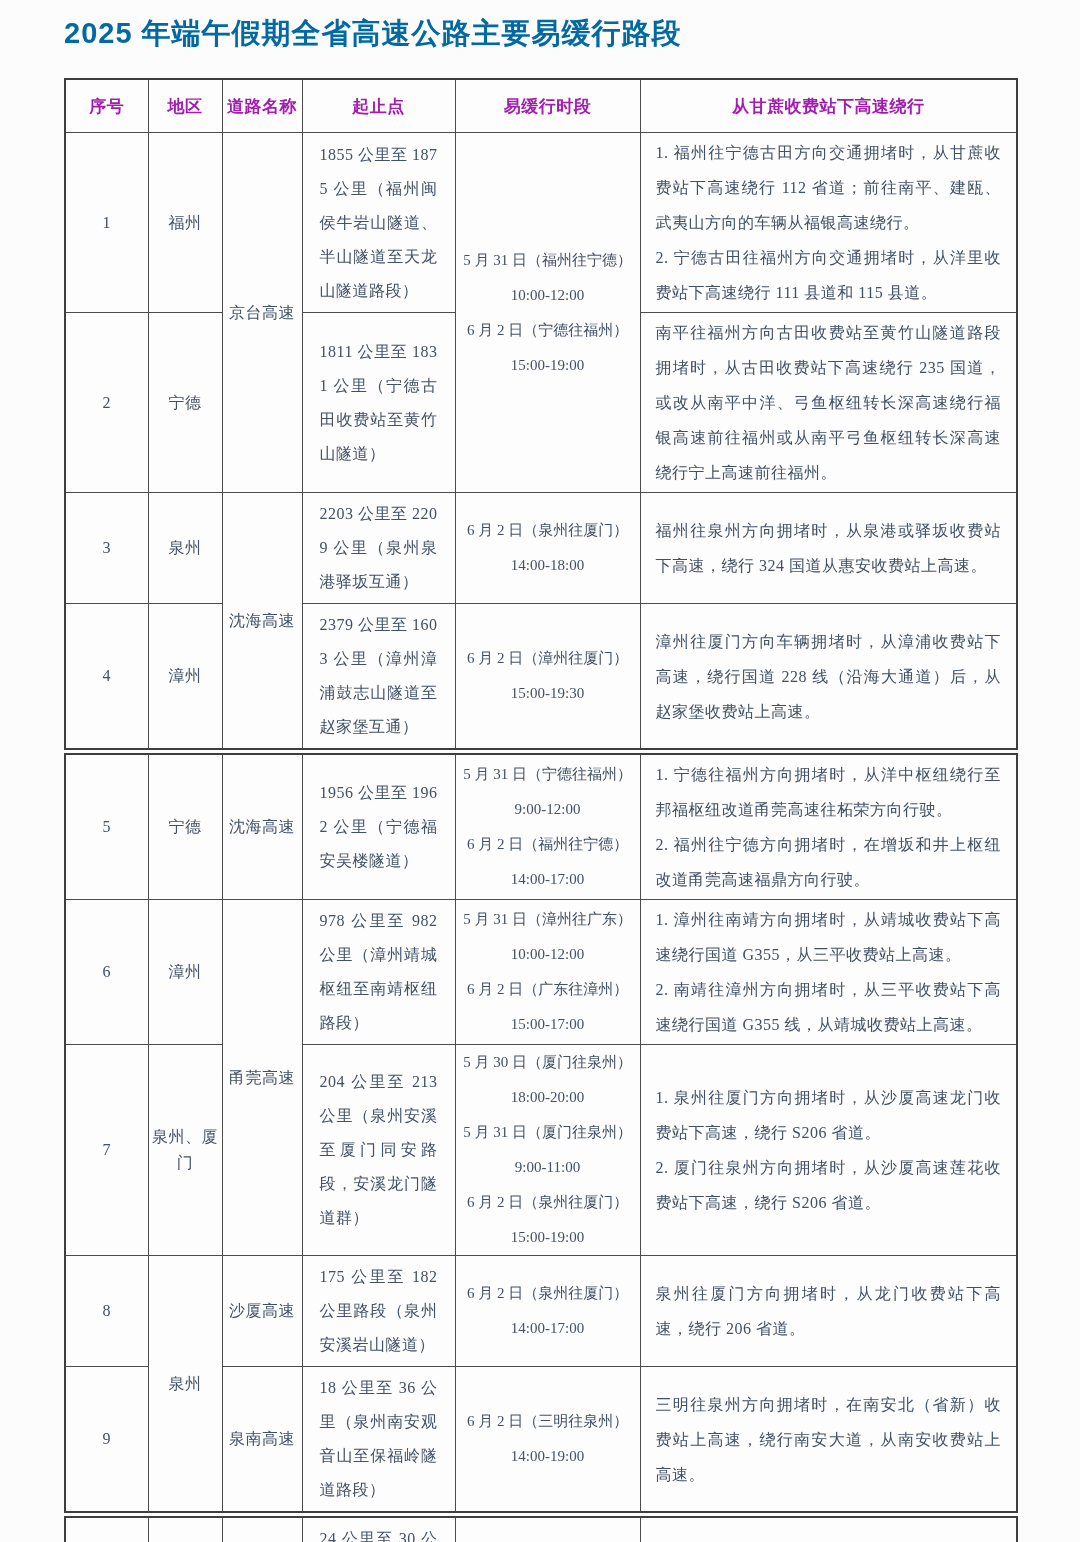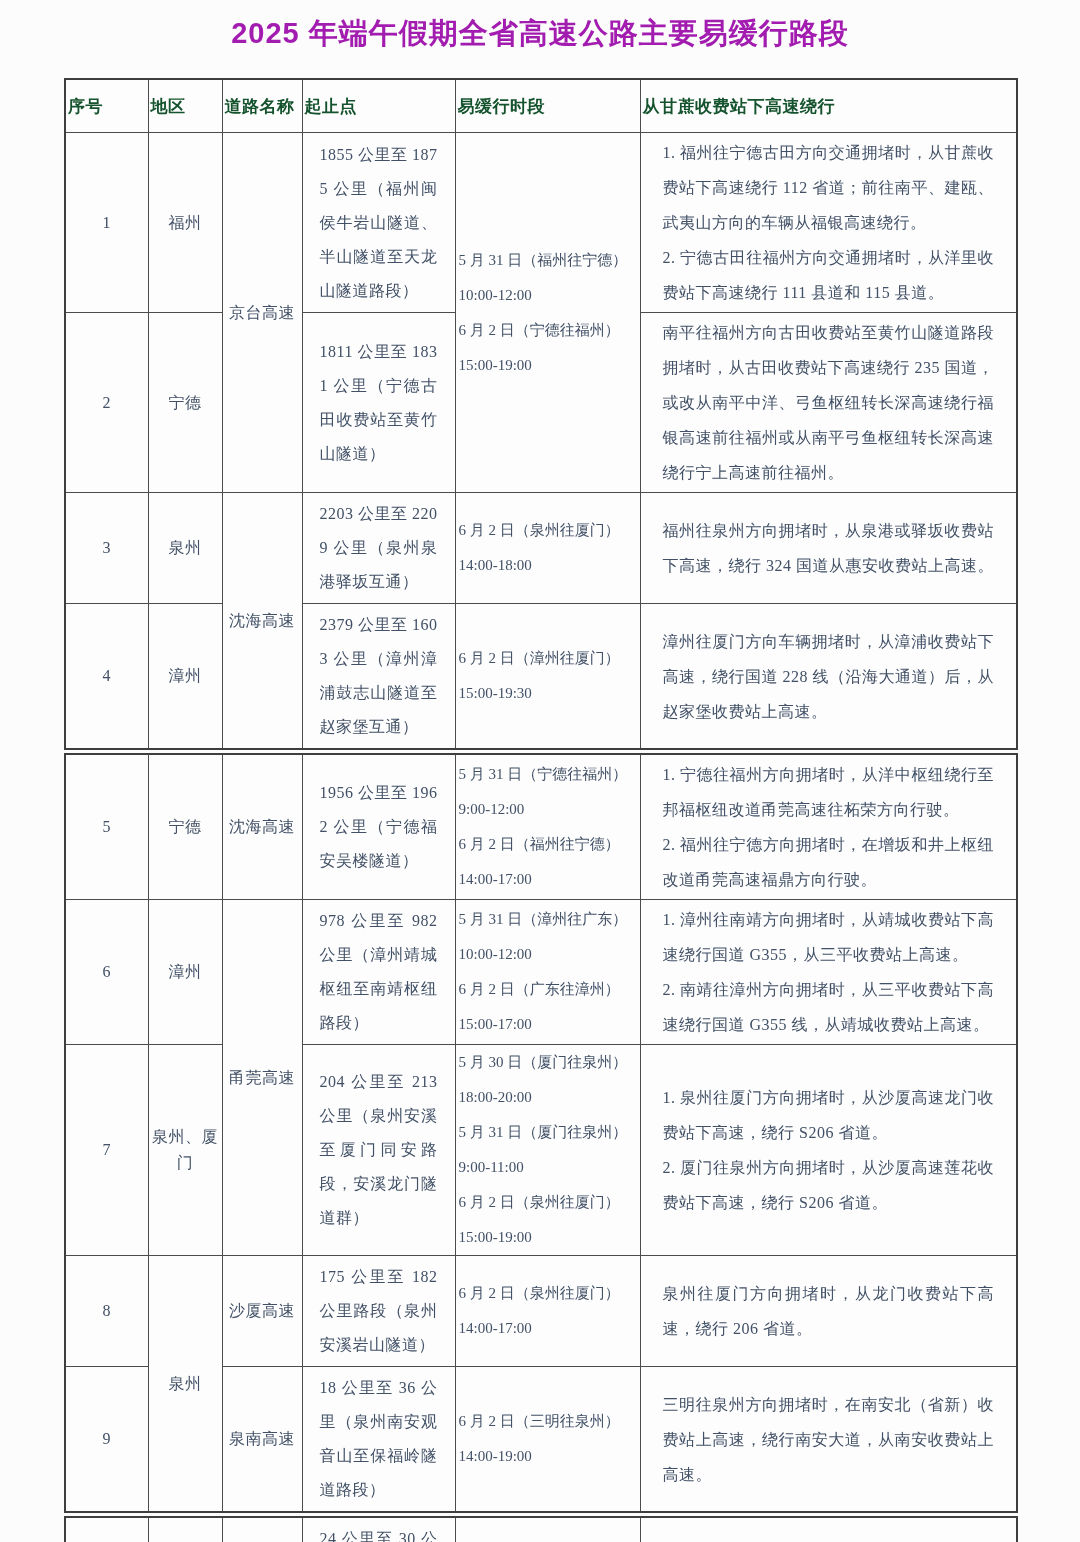--- a/index.html
+++ b/index.html
@@ -1,49 +1,49 @@
 <!DOCTYPE html>
 <html><head>
 <meta charset="utf-8">
 <style>
   html,body{margin:0;padding:0;background:#fcfcfc;}
   body{width:1080px;font-family:"Liberation Serif","DejaVu Serif",serif;color:#415066;}
   .page{width:952px;margin:0 auto;padding-top:10px;}
   .doc-title{
     font-family:"Liberation Sans","DejaVu Sans",sans-serif;
-    font-weight:bold;font-size:29px;color:#a21caf;
-    text-align:center;letter-spacing:1px;margin:4px 0 24px 0;
+    font-weight:bold;font-size:29px;color:#0369a1;
+    text-align:left;letter-spacing:1px;margin:4px 0 24px 0;
   }
   table.sec{
     border-collapse:collapse;table-layout:fixed;width:952px;
     background:#fdfdfd;
   }
   table.sec + table.sec{margin-top:3px;}
   table.sec{border:2px solid #3e3e3e;}
   td,th{
     border:1px solid #4c4c4c;
     font-size:16px;letter-spacing:.5px;
     vertical-align:middle;
     overflow:hidden;
   }
   th{
-    font-size:17px;font-weight:bold;text-align:left;
-    height:48px;padding:2px;color:#14532d;
+    font-size:17px;font-weight:bold;text-align:center;
+    height:48px;padding:2px;color:#a21caf;
   }
   td.c-no,td.c-region,td.c-road{text-align:center;padding:2px;line-height:26px;}
   td.c-section{
     text-align:justify;padding:4px 17px;line-height:34px;
     word-break:break-all;
   }
   td.c-time{
-    padding:0 3px;line-height:35px;
+    text-align:center;padding:0 3px;line-height:35px;
     font-size:15px;letter-spacing:0;white-space:pre-line;word-break:keep-all;margin-top:38px;
   }
   td.c-alt{
-    text-align:justify;padding:2px 22px;line-height:35px;
+    text-align:justify;padding:2px 15px;line-height:35px;
     white-space:pre-line;word-break:break-all;
   }
 </style>
 </head>
 <body>
 
 <div class="page">
 
   <div class="doc-title">2025 年端午假期全省高速公路主要易缓行路段</div>
 

